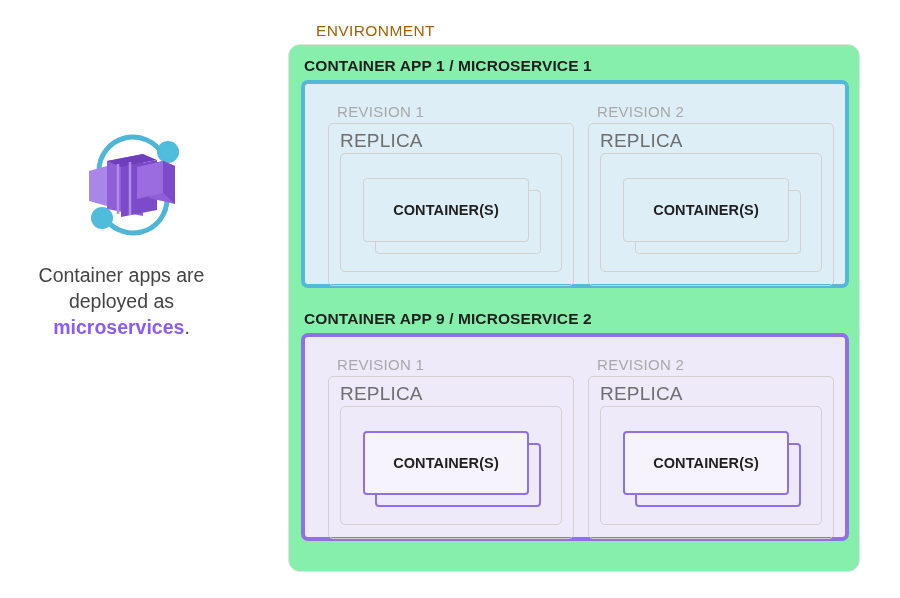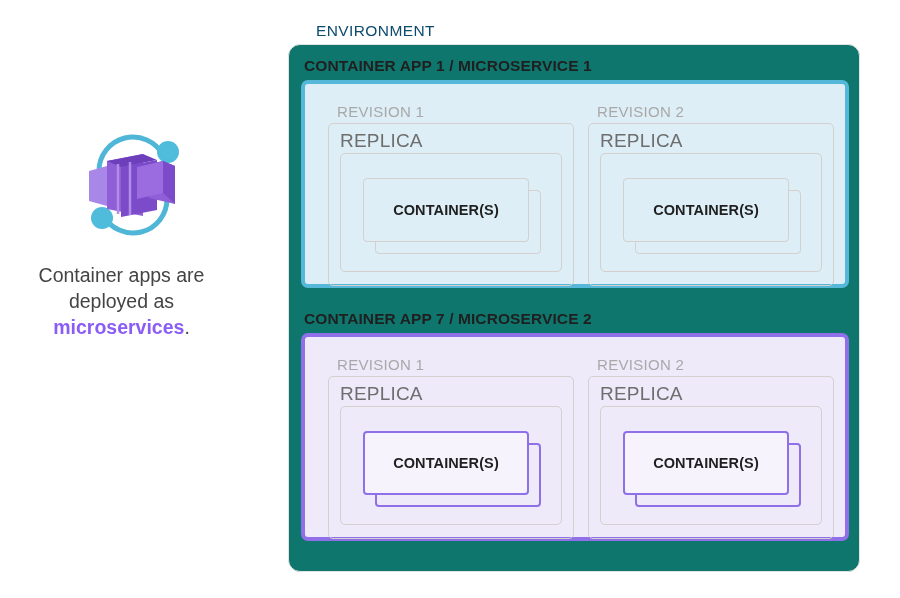--- a/index.html
+++ b/index.html
@@ -44,30 +44,30 @@
     color: #8b5cf6;
   }
 
   
   #environment-label {
     position: absolute;
     left: 316px;
     top: 22px;
     font-size: 15.5px;
     letter-spacing: 0.4px;
-    color: #0c4a6e;
+    color: #a16207;
     font-weight: 400;
   }
   #environment-box {
     position: absolute;
     left: 288px;
     top: 44px;
     width: 572px;
     height: 528px;
-    background: #0f766e;
+    background: #86efac;
     border: 1px solid #e3e3e3;
     border-radius: 12px;
     box-sizing: border-box;
   }
 
   
   .app-group {
     position: absolute;
     left: 12px;
     width: 548px;
@@ -274,21 +274,21 @@
               </div>
             </div>
           </div>
         </div>
       </div>
 
     </div>
   </div>
 
   <div class="app-group app-2">
-    <div class="app-title">CONTAINER APP 7 / MICROSERVICE 2</div>
+    <div class="app-title">CONTAINER APP 9 / MICROSERVICE 2</div>
     <div class="app-card purple">
 
       <div class="revision rev-left">
         <div class="revision-label">REVISION 1</div>
         <div class="replica-box">
           <div class="replica-label">REPLICA</div>
           <div class="inner-frame">
             <div class="container-stack">
               <div class="container-back"></div>
               <div class="container-front">

